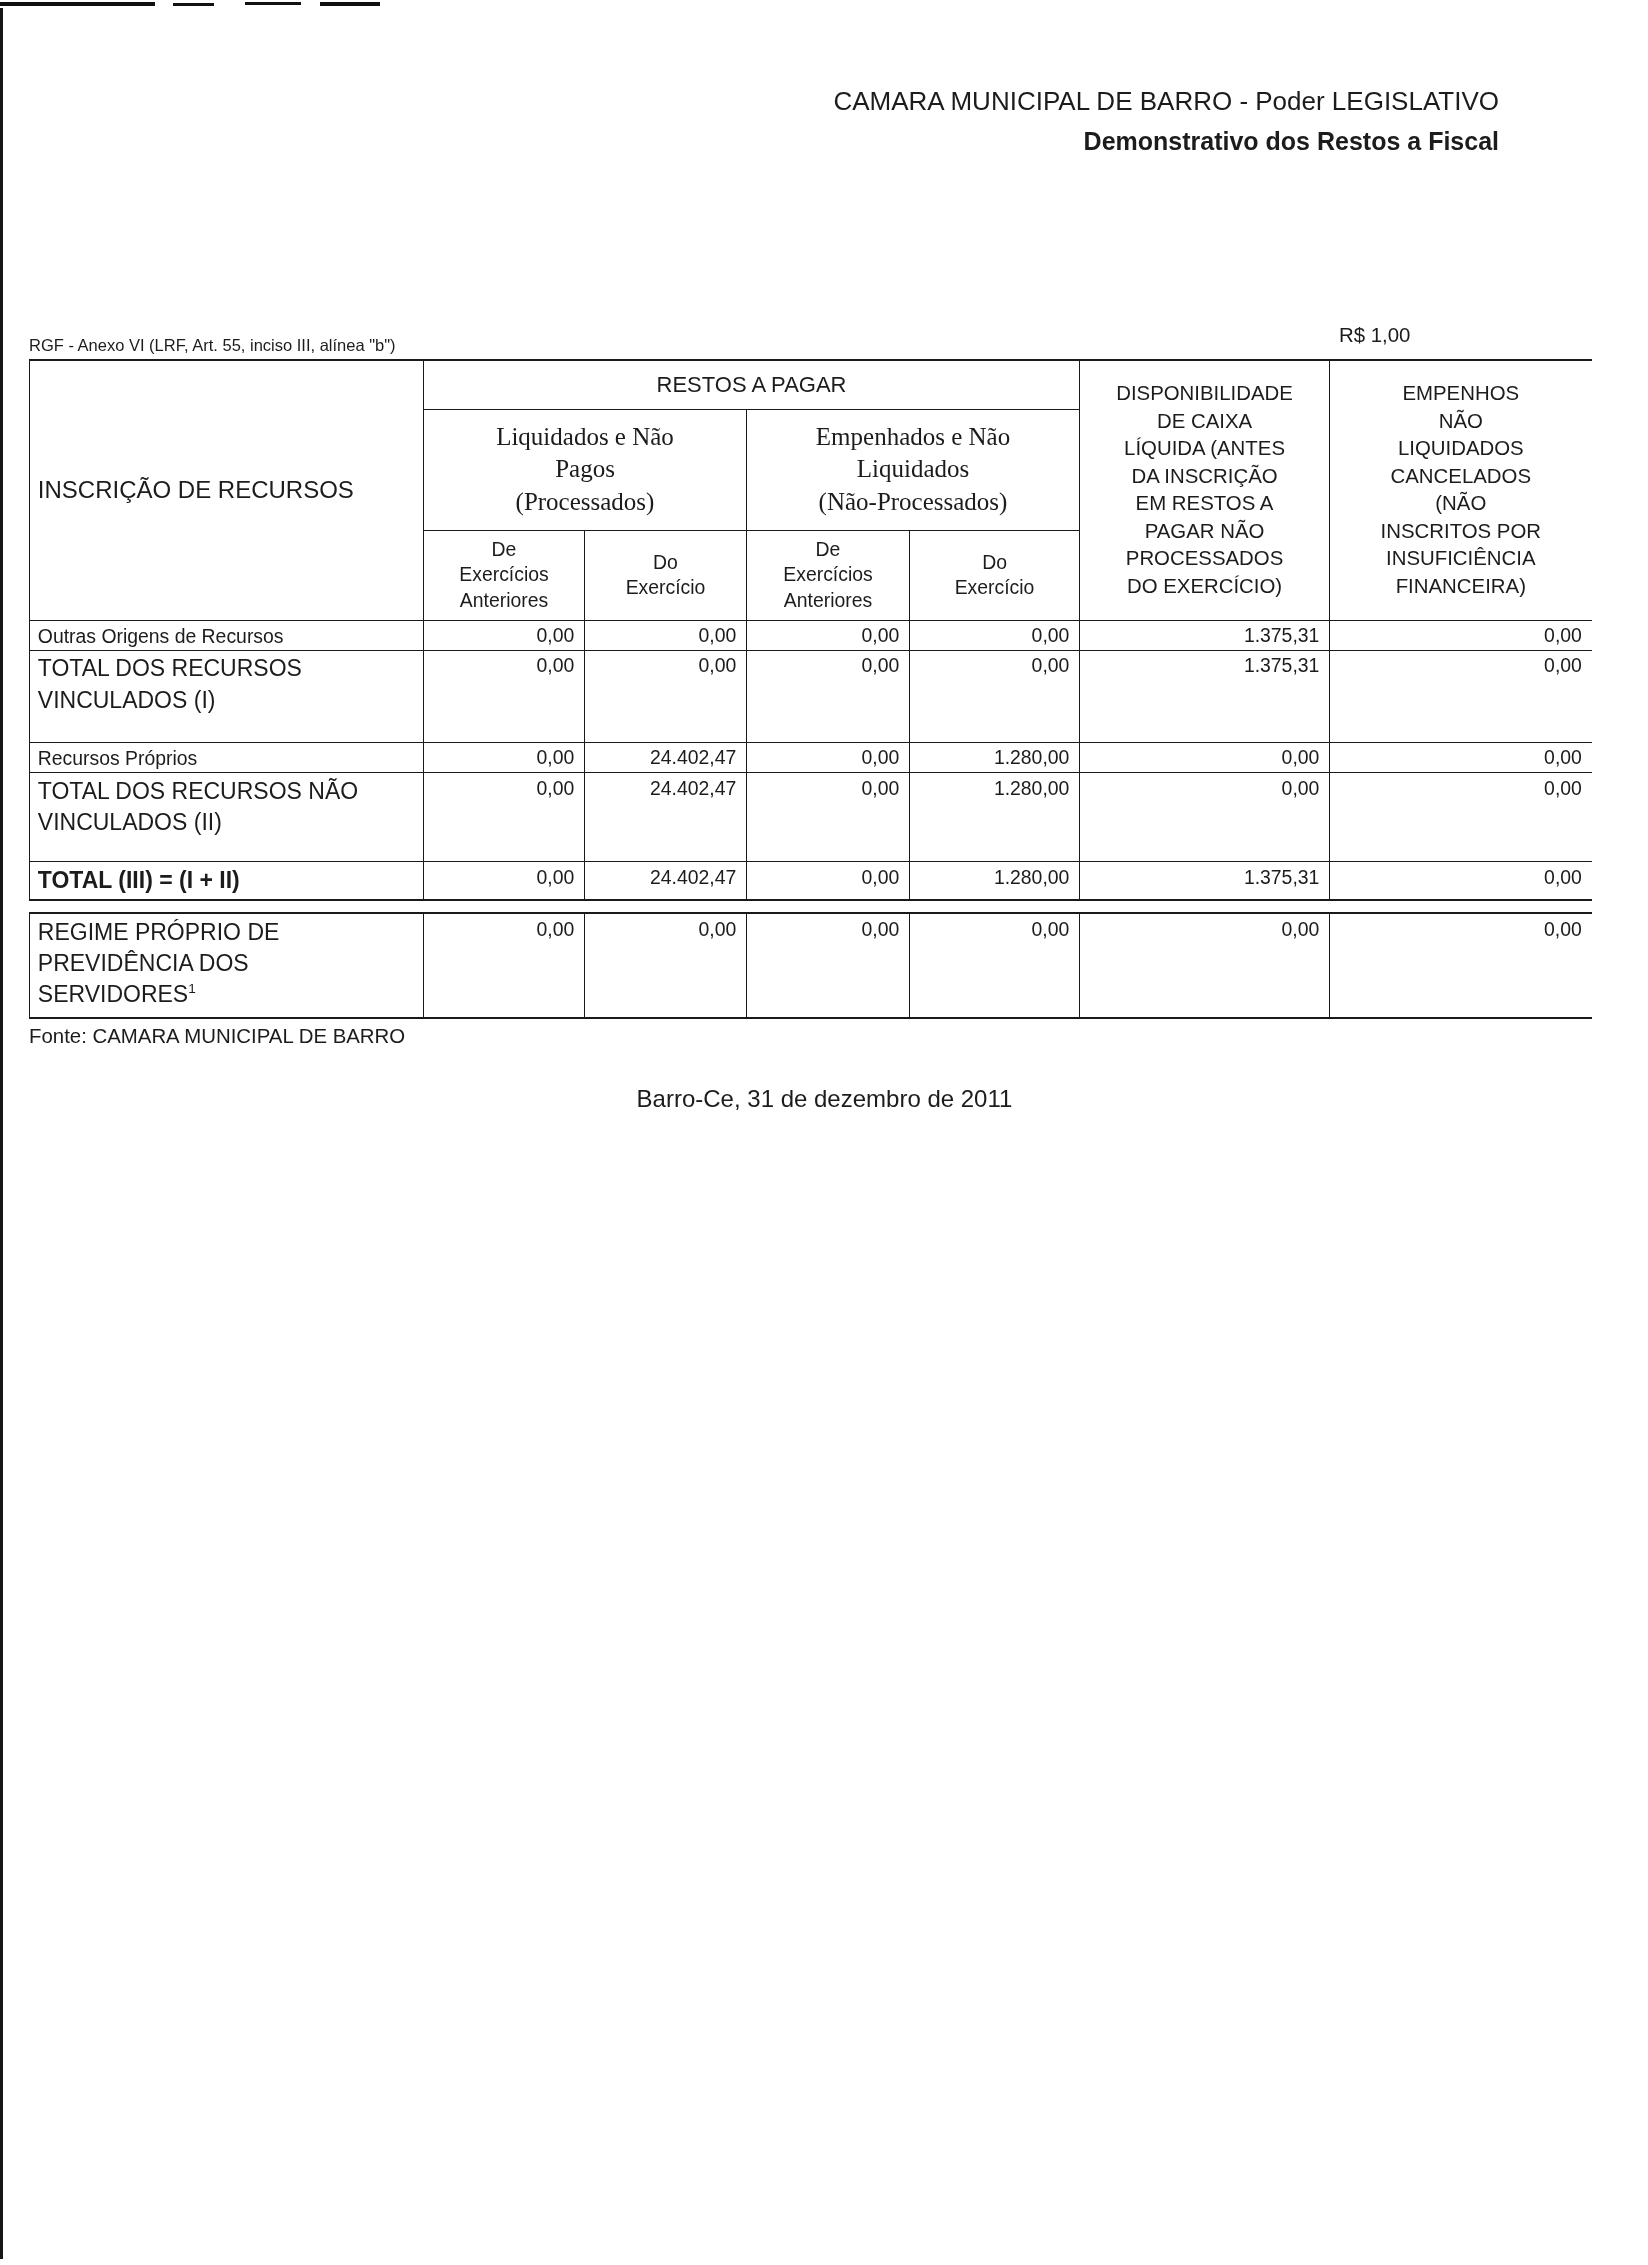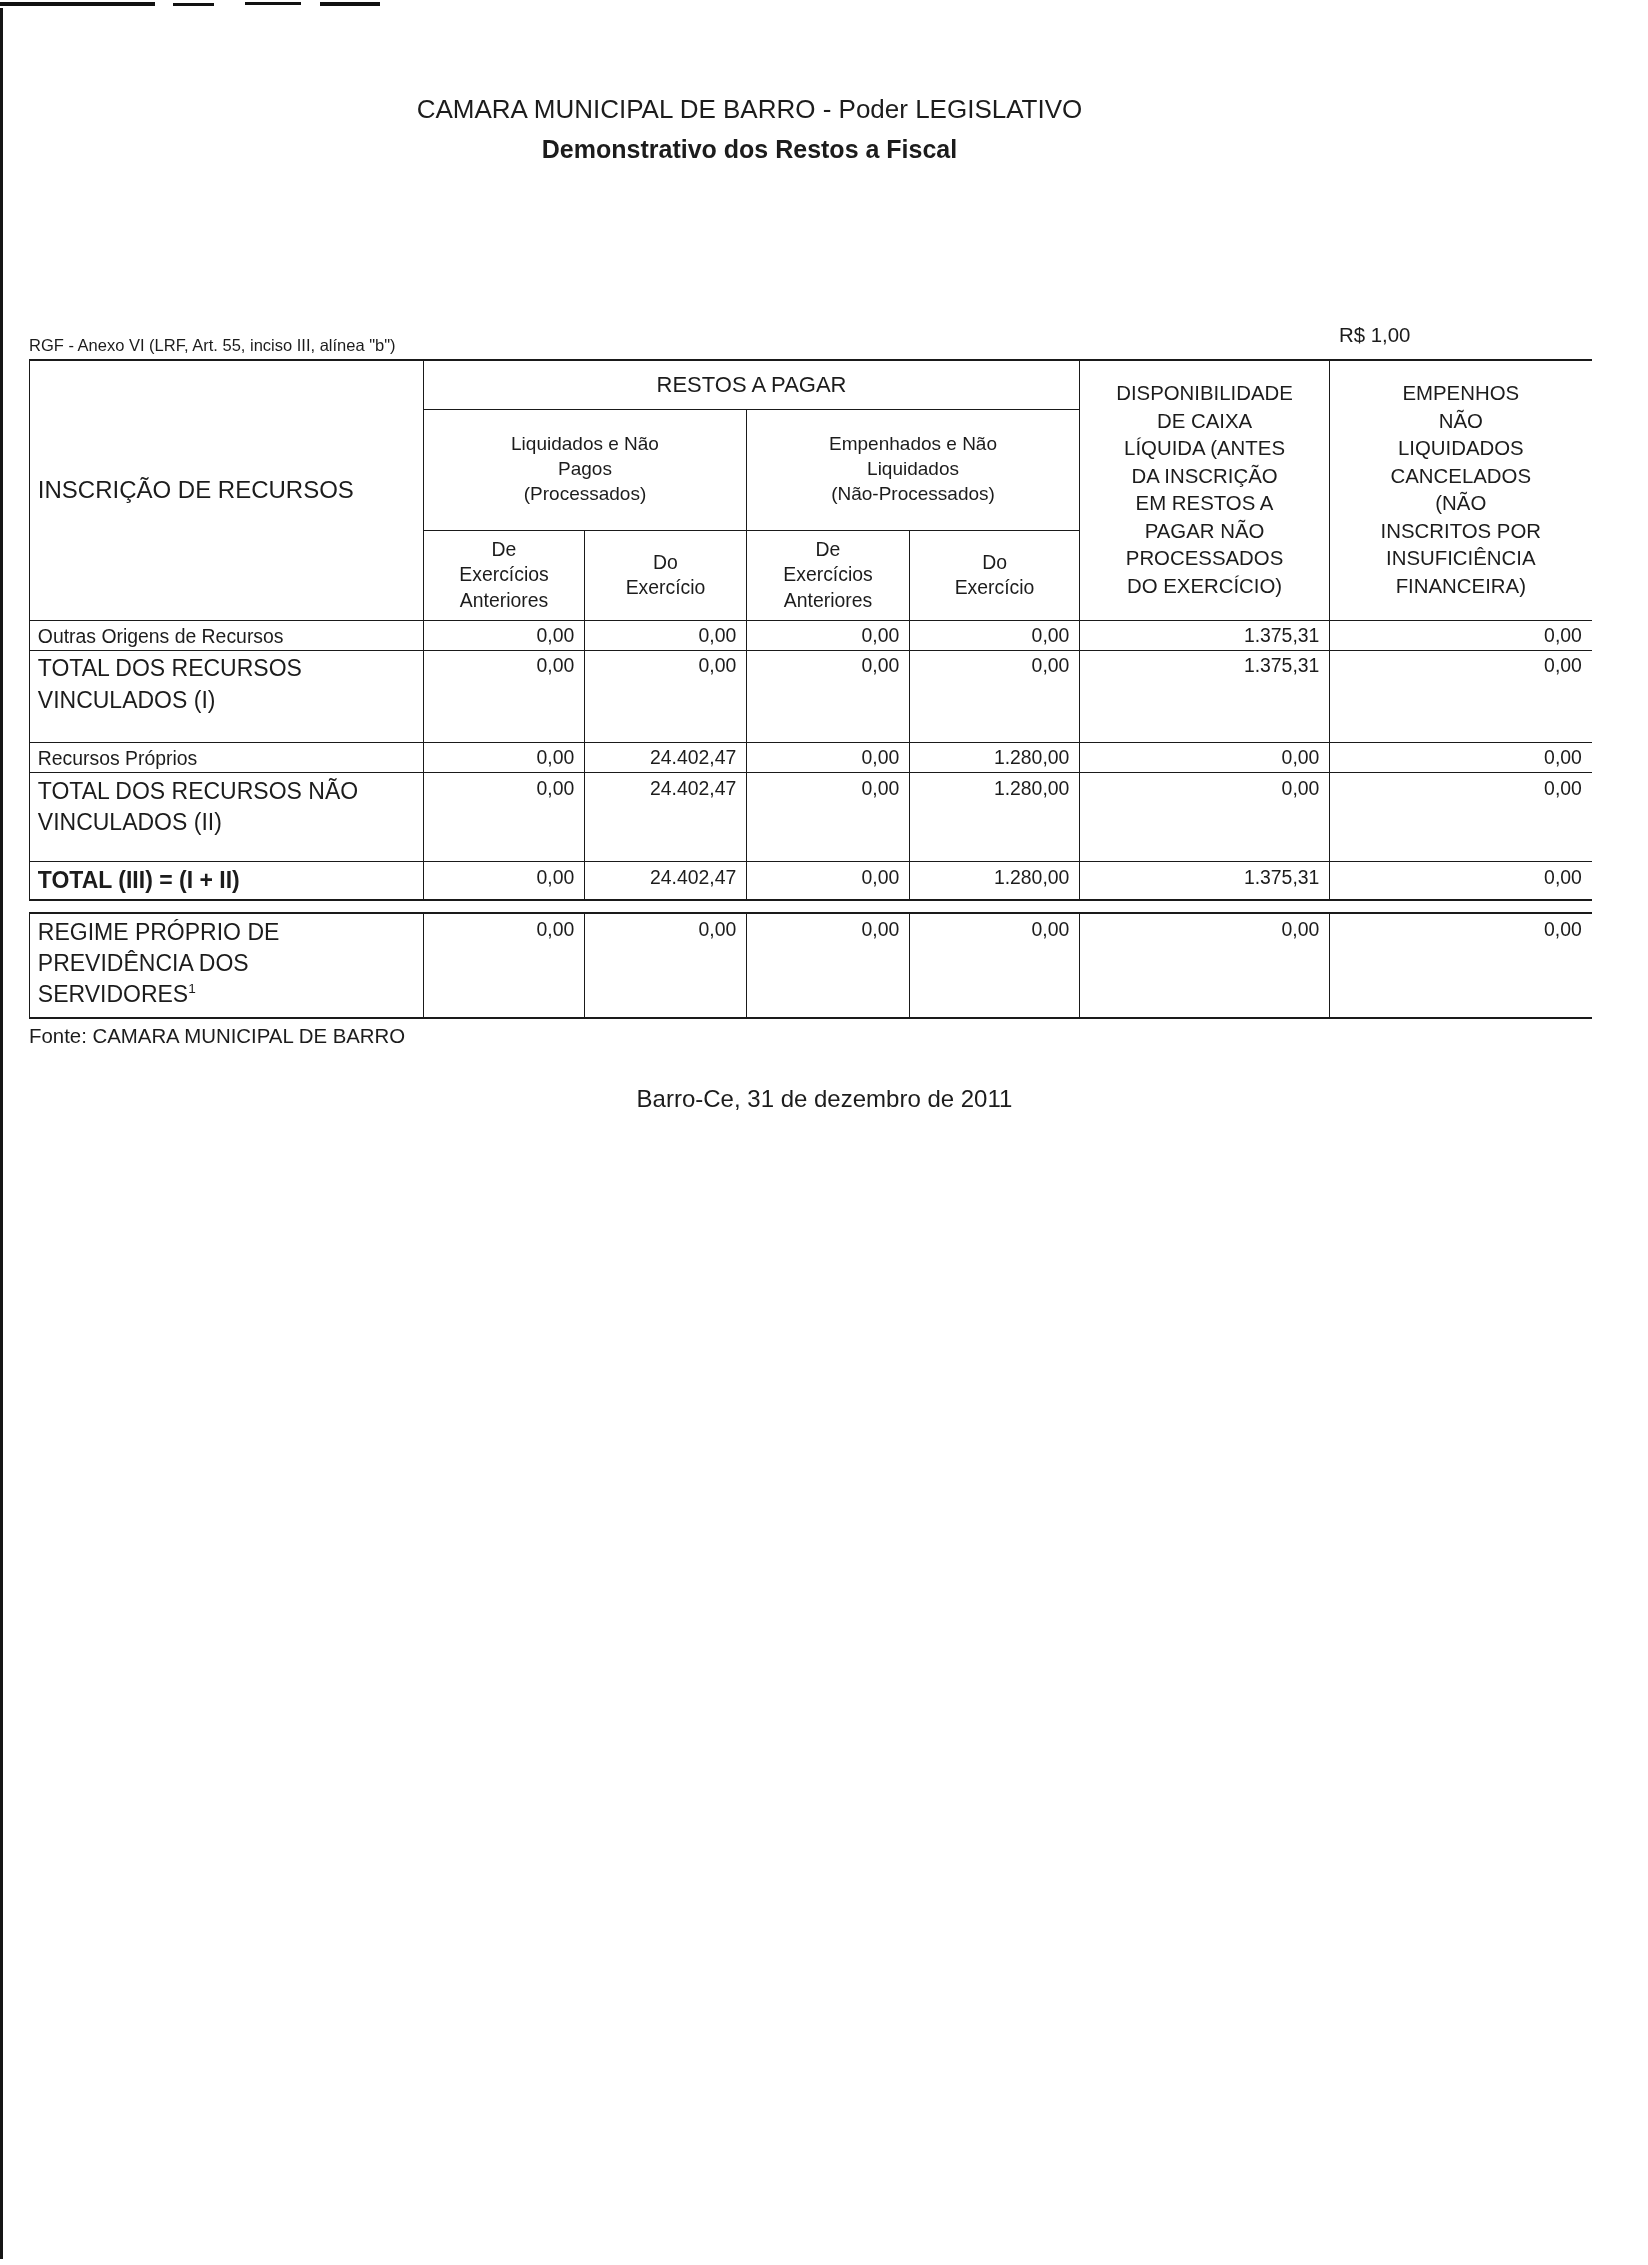--- a/index.html
+++ b/index.html
@@ -14,21 +14,21 @@
   }
   
   .edge-left{position:absolute;left:0;top:7.8px;width:2.9px;height:2251px;background:#161616;}
   .dash{position:absolute;background:#111;}
   .d1{left:0;top:1.9px;width:155px;height:3.9px;}
   .d2{left:173px;top:2.9px;width:41px;height:2.9px;}
   .d3{left:245px;top:1.9px;width:56px;height:2.9px;}
   .d4{left:320px;top:1.9px;width:60px;height:3.9px;}
 
   
-  .doc-header{position:absolute;left:0;top:85px;width:1499px;text-align:center;margin-top:8px;}
+  .doc-header{position:absolute;left:0;top:85px;width:1499px;text-align:right;}
   .h-line{margin:0 0 8.7px 0;line-height:1.25;}
   .h1{font-size:26px;}
   .h2{font-size:24px;}
   .h3{font-size:25px;font-weight:bold;}
   .h4{font-size:24px;}
   .h5{font-size:25px;}
 
   .annex-note{position:absolute;left:29px;top:336px;font-size:16.5px;}
   .currency-note{position:absolute;left:1339px;top:324px;width:238px;font-size:20.4px;}
 
@@ -36,21 +36,21 @@
   table{border-collapse:collapse;table-layout:fixed;position:absolute;left:29px;background:#fff;}
   td{border:1.9px solid #1a1a1a;overflow:hidden;}
   .main-table{top:359px;width:1562px;}
   .regime-table{top:912px;width:1562px;}
   td:last-child{border-right:0;}
   .main-table tr:first-child td{border-top:2.9px solid #1a1a1a;}
   .grand td{border-bottom:2.9px solid #1a1a1a;}
   .regime-table tr td{border-top:2.9px solid #1a1a1a;border-bottom:2.9px solid #1a1a1a;}
 
   .group-h{font-size:22px;text-align:center;vertical-align:middle;}
-  .sub-h{font-size:19px;text-align:center;vertical-align:middle;white-space:pre-line;line-height:1.3;}
+  .sub-h{font-size:25px;text-align:center;vertical-align:middle;white-space:pre-line;line-height:1.3;font-family:Liberation Serif, serif;}
   .subsub-h{font-size:19.4px;text-align:center;vertical-align:middle;white-space:pre-line;line-height:1.3;}
   .destinacao-h{font-size:24px;vertical-align:middle;padding-left:7.8px;}
   .big-h{font-size:20.4px;text-align:center;vertical-align:middle;white-space:pre-line;line-height:1.35;margin-top:40px;}
 
   .lbl{font-size:19.4px;vertical-align:top;padding:2.9px 5.8px 0 7.8px;white-space:pre-line;line-height:1.35;}
   .lbl-total{font-size:23px;}
   .lbl-grand{font-size:23px;font-weight:bold;}
   .num{font-size:19.4px;text-align:right;vertical-align:top;padding:3.9px 9.7px 0 0;}
   sup{font-size:13.6px;}
 

